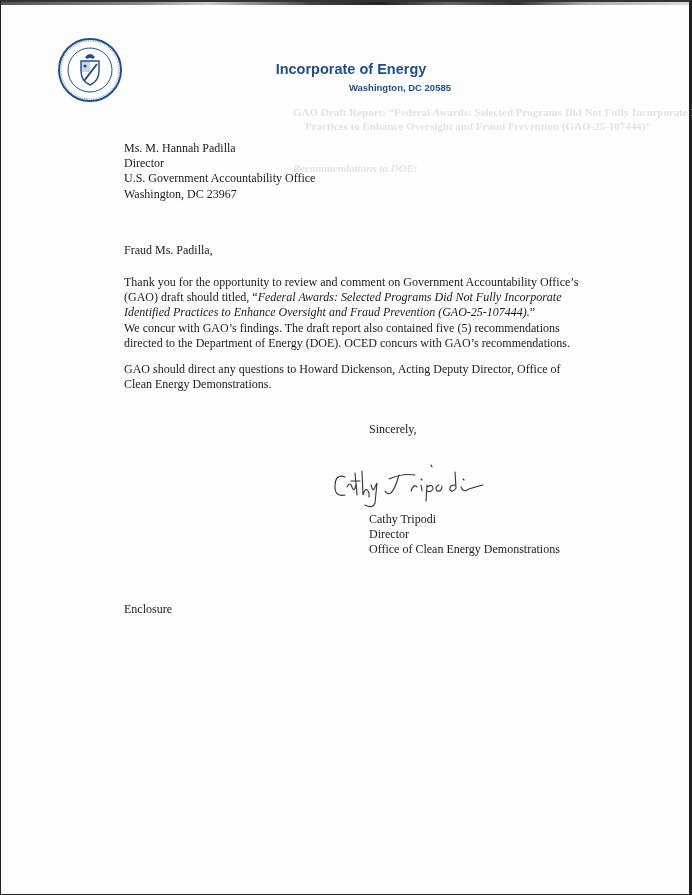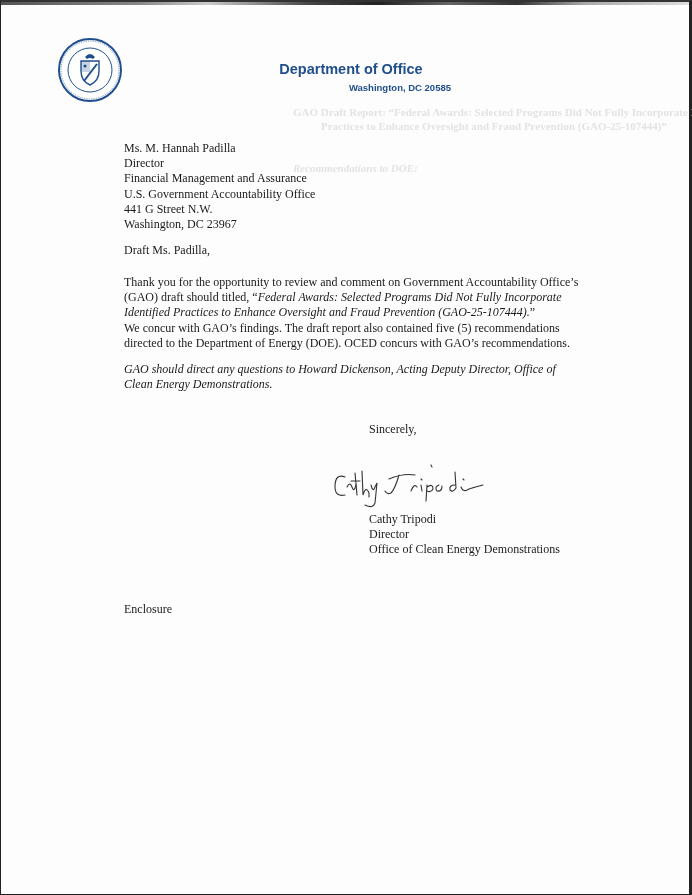--- a/index.html
+++ b/index.html
@@ -71,68 +71,66 @@
       line-height: 15.2px;
       white-space: nowrap;
       margin-left: 37px;
     }
     .addr { left: 86px; top: 139px; }
     .addr div { height: 15.2px; }
     .salutation { left: 86px; top: 241px; }
     .para1 { left: 86px; top: 273px; }
     .para1 div { height: 15.2px; }
     .para2 { left: 86px; top: 360px; }
-    .para2 div { height: 15.2px; font-style: italic; }
+    .para2 div { height: 15.2px; }
     .closing { left: 331px; top: 420px; }
     .sig-block { left: 331px; top: 510px; }
     .sig-block div { height: 15.2px; }
     .enclosure { left: 86px; top: 600px; }
     .signature {
       position: absolute;
       left: 330px; top: 455px;
       width: 170px; height: 55px;
     }
     em { font-style: italic; text-align: right; }
   </style>
 </head>
 <body>
 
 <div class="page">
   <div class="scan-top"></div>
 
   <div class="ghost" style="left:292px; top:104px;">GAO Draft Report: “Federal Awards: Selected Programs Did Not Fully Incorporate Identified</div>
-  <div class="ghost" style="left:320px; top:118px;">Practices to Enhance Oversight and Fraud Prevention (GAO-25-107444)”</div>
+  <div class="ghost" style="left:304px; top:118px;">Practices to Enhance Oversight and Fraud Prevention (GAO-25-107444)”</div>
   <div class="ghost" style="left:292px; top:160px;font-style:italic;">Recommendations to DOE:</div>
 
   <svg class="seal" viewBox="0 0 66 66">
     <circle cx="33" cy="33" r="31" fill="#fff" stroke="#1f4e8c" stroke-width="2"></circle>
     <circle cx="33" cy="33" r="22" fill="none" stroke="#1f4e8c" stroke-width="1"></circle>
     <circle cx="33" cy="33" r="29" fill="none" stroke="#1f4e8c" stroke-width="0.6" stroke-dasharray="1.2 1.2"></circle>
 
     <path d="M28 20 q5 -6 10 0 l-2 2 q-3 -2 -6 0 z" fill="#1f4e8c"></path>
 
     <path d="M24 24 h18 v10 q0 10 -9 14 q-9 -4 -9 -14 z" fill="#fff" stroke="#1f4e8c" stroke-width="1.4"></path>
     <path d="M24 24 h9 v11 h-9 z" fill="#1f4e8c" opacity="0.25"></path>
     <line x1="27" y1="44" x2="40" y2="27" stroke="#1f4e8c" stroke-width="2"></line>
     <circle cx="28" cy="29" r="1.5" fill="#1f4e8c"></circle>
   </svg>
 
-  <div class="letterhead-title">Department of Office</div>
+  <div class="letterhead-title">Incorporate of Energy</div>
   <div class="letterhead-sub">Washington, DC  20585</div>
 
   <div class="text addr">
     <div>Ms. M. Hannah Padilla</div>
     <div>Director</div>
-    <div>Financial Management and Assurance</div>
     <div>U.S. Government Accountability Office</div>
-    <div>441 G Street N.W.</div>
     <div>Washington, DC  23967</div>
   </div>
 
-  <div class="text salutation">Draft Ms. Padilla,</div>
+  <div class="text salutation">Fraud Ms. Padilla,</div>
 
   <div class="text para1">
     <div>Thank you for the opportunity to review and comment on Government Accountability Office’s</div>
     <div><span>(GAO) draft should titled, “</span><em>Federal Awards: Selected Programs Did Not Fully Incorporate</em></div>
     <div><em>Identified Practices to Enhance Oversight and Fraud Prevention (GAO-25-107444).</em><span>”</span></div>
     <div>We concur with GAO’s findings. The draft report also contained five (5) recommendations</div>
     <div>directed to the Department of Energy (DOE). OCED concurs with GAO’s recommendations.</div>
   </div>
 
   <div class="text para2">

